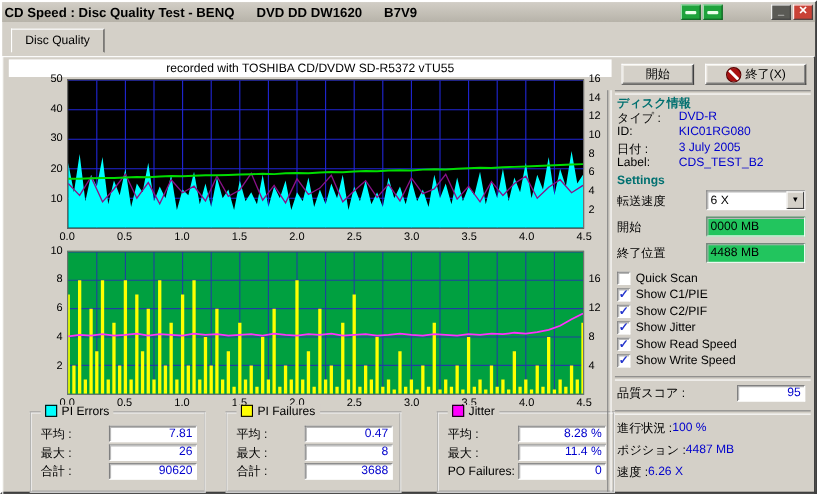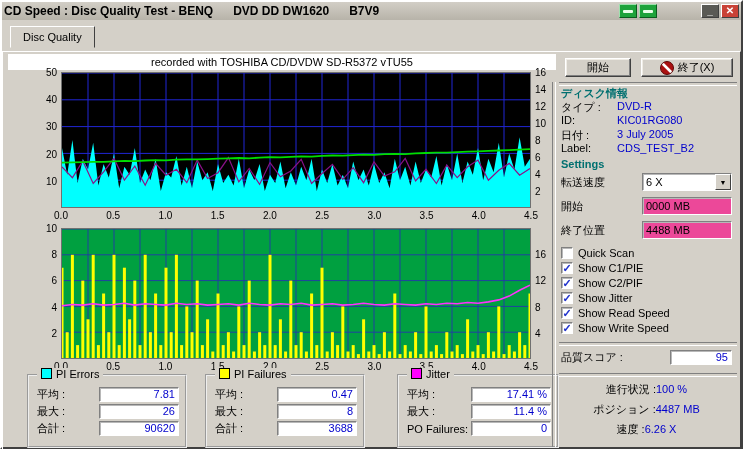--- a/index.html
+++ b/index.html
@@ -48,34 +48,34 @@
     display:flex;align-items:center;justify-content:center;cursor:default;font-family:"Liberation Sans",sans-serif;}
   .btn.start{left:10px;width:66px;}
   .btn.exit{left:86px;width:92px;align-items:center;}
   .exit-icon{width:12px;height:12px;border-radius:50%;margin-right:4px;border:1px solid #5c0000;
     background:linear-gradient(45deg,#aa1111 40%,#ffffff 44%,#ffffff 56%,#aa1111 60%);}
   .sec{position:absolute;left:6px;color:#007070;font-weight:bold;}
   .irow{position:absolute;left:6px;right:6px;height:13px;}
   .ilbl{position:absolute;left:0;}
   .ival{position:absolute;left:56px;color:#0000cc;}
   .frow{position:absolute;left:6px;right:8px;height:18px;display:flex;justify-content:space-between;align-items:center;}
-  .input-box{box-sizing:border-box;width:90px;height:18px;background:#ec4899;color:#000;padding:2px 3px 0 3px;
+  .input-box{box-sizing:border-box;width:90px;height:18px;background:#22c55e;color:#000;padding:2px 3px 0 3px;
     border:1px solid;border-color:#808080 #ffffff #ffffff #808080;box-shadow:inset 1px 1px 0 #b8b8b8;}
   .combo{box-sizing:border-box;width:90px;height:18px;background:#fff;display:flex;
     border:1px solid;border-color:#808080 #ffffff #ffffff #808080;box-shadow:inset 1px 1px 0 #b8b8b8;}
   .combo-val{flex:1;padding:2px 0 0 3px;}
   .combo-btn{width:16px;height:16px;box-sizing:border-box;background:#d4d0c8;font-size:7px;display:flex;align-items:center;justify-content:center;
     border:1px solid;border-color:#ffffff #404040 #404040 #ffffff;}
   .cbrow{position:absolute;left:6px;height:14px;display:flex;align-items:center;cursor:default;}
   .cbox{width:12px;height:12px;box-sizing:border-box;background:#fff;border:1px solid;border-color:#808080 #ffffff #ffffff #808080;
     box-shadow:inset 1px 1px 0 #b8b8b8;display:flex;align-items:center;justify-content:center;}
   .mark{color:#2233cc;font-size:11px;font-weight:bold;line-height:10px;}
   .cblbl{margin-left:5px;}
   .score-box{width:62px;}
-  .prow{position:absolute;left:6px;right:8px;height:14px;display:flex;justify-content:center;align-items:center;}
+  .prow{position:absolute;left:6px;right:8px;height:14px;display:flex;justify-content:flex-start;align-items:center;}
   .pval{color:#0000cc;}
 </style>
 </head>
 <body>
 
 <div class="window">
 
   <div class="titlebar">
     <span class="title-text">CD Speed : Disc Quality Test - BENQ      DVD DD DW1620      B7V9</span>
     <span class="tb-btn tb-green">
@@ -334,21 +334,21 @@
         </div>
     </div>
 
     <div class="grp" style="left:394px;width:162px;">
       <div class="grp-title">
         <span class="swatch" style="background: rgb(255, 0, 255);"></span>
         <span>Jitter</span>
       </div>
       <div class="srow" style="top:11px">
           <span>平均 :</span>
-          <span class="val-box">17.41 %</span>
+          <span class="val-box">8.28 %</span>
         </div>
       <div class="srow" style="top:28px">
           <span>最大 :</span>
           <span class="val-box">11.4 %</span>
         </div>
       <div class="srow" style="top:45px">
           <span>PO Failures:</span>
           <span class="val-box">0</span>
         </div>
     </div>

